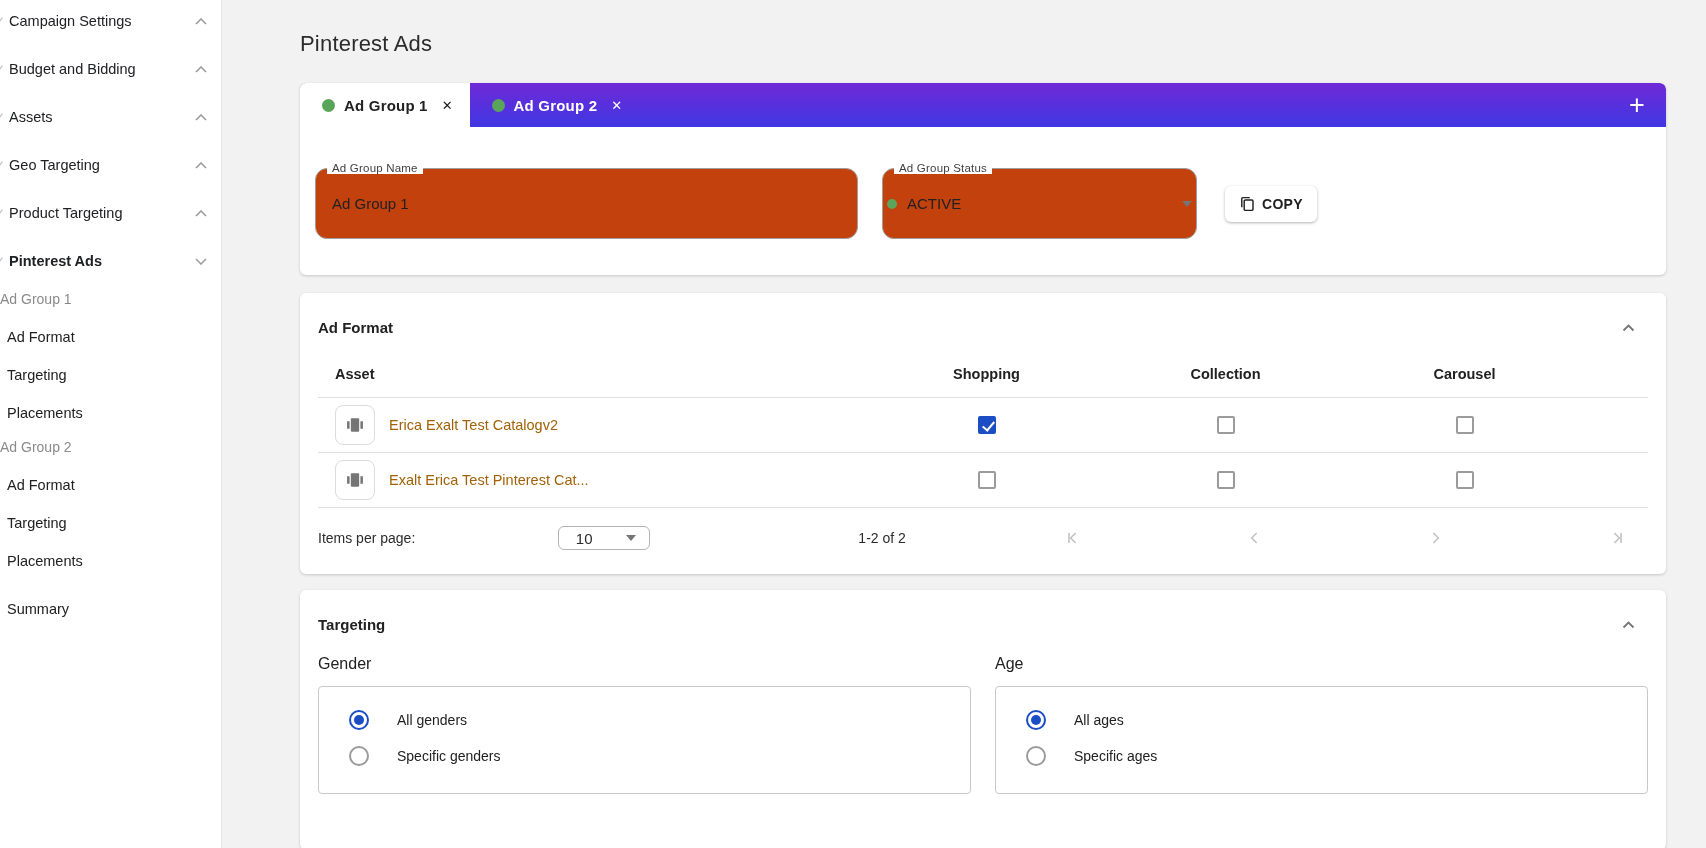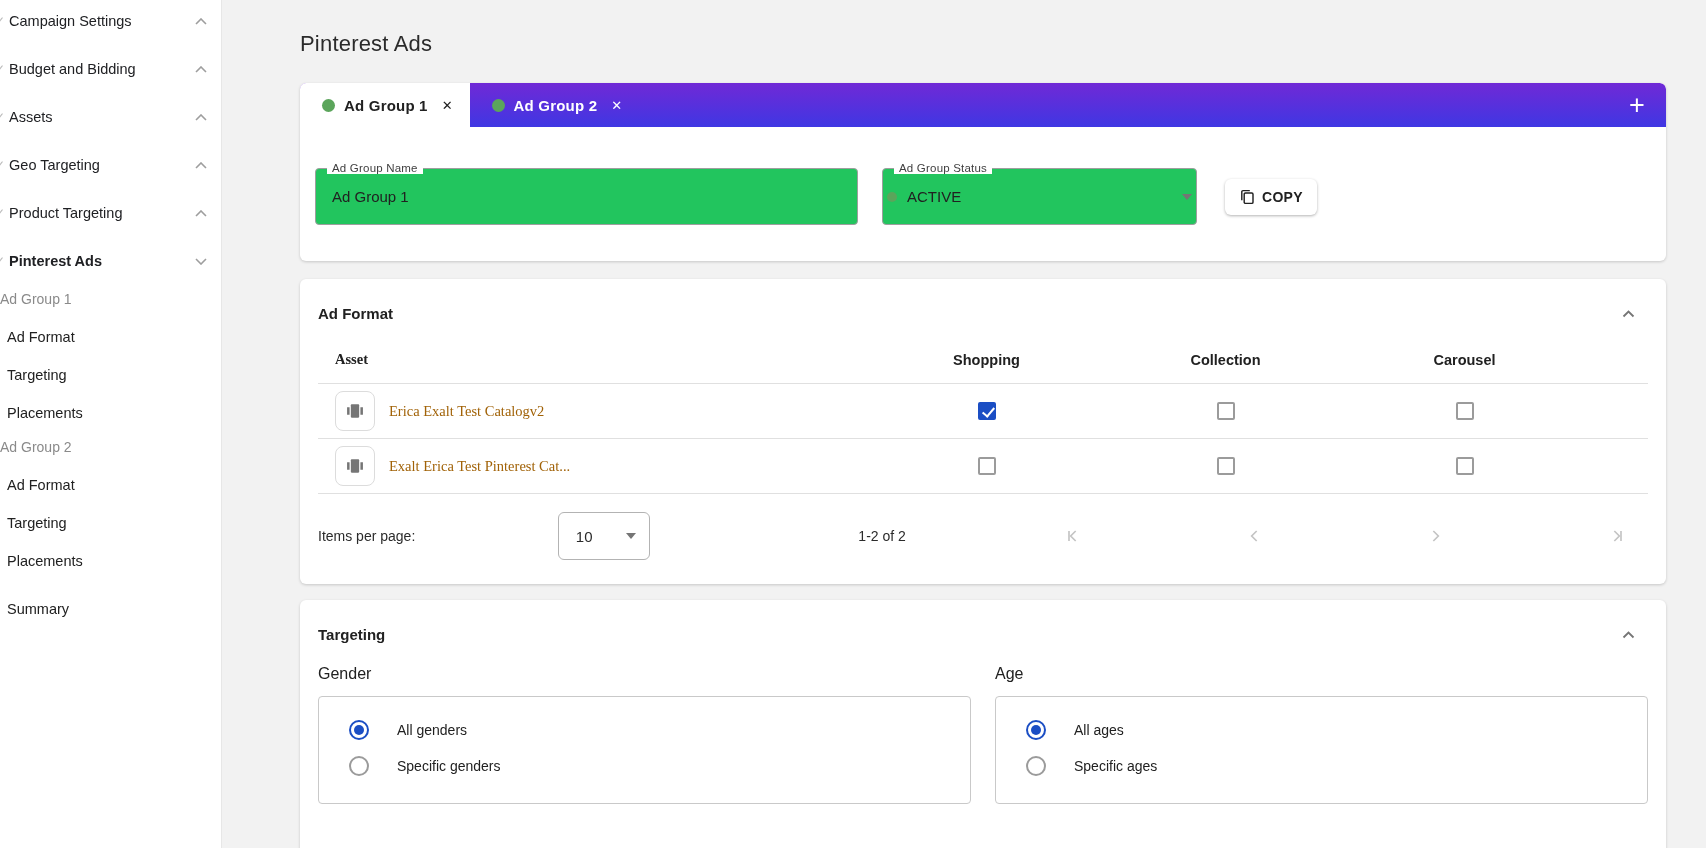--- a/index.html
+++ b/index.html
@@ -30,51 +30,51 @@
   .card-form { margin-top:26px; overflow:hidden; }
   .tabbar { display:flex; height:44px; background:linear-gradient(180deg,#7029d6 0%,#3f37e3 100%); border-radius:6px 6px 0 0; align-items:stretch; }
   .tab { display:flex; align-items:center; gap:9px; padding:0 17px 0 22px; cursor:pointer; color:#fff; }
   .tab .dot { width:13px; height:13px; border-radius:50%; background:#5ba55b; }
   .tab .tab-label { font-size:15px; font-weight:700; letter-spacing:.2px; }
   .tab .tab-close { font-size:13px; margin-left:5px; cursor:pointer; line-height:1; }
   .tab.active { background:#fff; color:#212121; }
   .add-tab { margin-left:auto; width:58px; display:flex; align-items:center; justify-content:center; color:#fff; font-size:27px; font-weight:300; background:transparent; border:none; cursor:pointer; }
 
   .form-row { display:flex; align-items:center; padding:41px 16px 36px 15px; }
-  .field { position:relative; height:57px; border:1px solid #9e9e9e; border-radius:4px; background:#22c55e; }
+  .field { position:relative; height:71px; border:1px solid #9e9e9e; border-radius:12px; background:#c2410c; }
   .field .f-label { position:absolute; top:-7px; left:11px; background:#fff; padding:0 5px; font-size:11.5px; color:#3f3f3f; letter-spacing:.2px; }
   .field-name { width:543px; }
   .field-name input { width:100%; height:100%; border:none; outline:none; background:transparent; padding:0 16px; font-size:15px; color:#212121; font-family:"Liberation Sans",sans-serif; }
   .field-status { width:315px; margin-left:24px; display:flex; align-items:center; padding:0 4px; cursor:pointer; }
   .field-status .s-dot { width:10px; height:10px; border-radius:50%; background:#5ba55b; margin-right:10px; }
   .field-status .s-value { font-size:15px; color:#212121; flex:1; }
   .caret { width:0; height:0; border-left:5px solid transparent; border-right:5px solid transparent; border-top:6px solid #757575; }
   .copy-btn { margin-left:28px; height:36px; padding:0 14px; display:flex; align-items:center; gap:7px; background:#fff; border:none; border-radius:6px; box-shadow:0 1px 3px rgba(0,0,0,.3); font-size:14px; font-weight:700; color:#212121; cursor:pointer; font-family:"Liberation Sans",sans-serif; letter-spacing:.3px; }
 
   
   .card-section { margin-top:18px; }
   .card-head { display:flex; align-items:center; justify-content:space-between; padding:26px 27px 14px 18px; }
   .card-title { font-size:15px; font-weight:700; color:#212121; }
   .collapse-btn { background:none; border:none; cursor:pointer; padding:4px; line-height:0; }
 
   .table { margin:0 18px; }
   .t-head, .t-row { display:flex; align-items:center; padding-left:17px; padding-right:64px; }
   .t-head { height:48px; border-bottom:1px solid #e0e0e0; font-weight:700; font-size:14.5px; }
   .t-row { height:55px; border-bottom:1px solid #e0e0e0; }
-  .col-asset { flex:1; display:flex; align-items:center;font-family:Liberation Serif, serif; }
+  .col-asset { flex:1; display:flex; align-items:center; }
   .col-check { width:239px; display:flex; justify-content:center; }
   .asset-icon-btn { width:40px; height:40px; border:1px solid #dcdcdc; border-radius:8px; background:#fff; display:flex; align-items:center; justify-content:center; cursor:pointer; }
   .asset-name { margin-left:14px; font-size:14.5px; color:#a16207; }
 
   .cb { width:18px; height:18px; border:2px solid #9b9b9b; border-radius:2px; background:#fff; cursor:pointer; position:relative; }
   .cb.on { background:#1b4ec4; border-color:#1b4ec4; }
   .cb.on::after { content:""; position:absolute; left:5px; top:1px; width:5px; height:10px; border:solid #fff; border-width:0 2px 2px 0; transform:rotate(40deg); }
 
   .pagination { display:flex; align-items:center; justify-content:space-between; padding:18px 20px 24px 0; font-size:14px; color:#2b2b2b; }
-  .ipp-select { margin-left:12px; width:92px; height:48px; border:1px solid #b3b3b3; border-radius:6px; display:flex; align-items:center; padding:0 13px 0 17px; font-size:15px; cursor:pointer; }
+  .ipp-select { margin-left:12px; width:92px; height:24px; border:1px solid #b3b3b3; border-radius:6px; display:flex; align-items:center; padding:0 13px 0 17px; font-size:15px; cursor:pointer; }
   .ipp-select .ipp-value { flex:1; }
   .range { margin-left:78px; }
   .nav-btn { background:none; border:none; margin-left:26px; cursor:default; line-height:0; padding:2px; }
   .nav-btn svg { stroke:#c4c4c4; fill:none; stroke-width:2; }
 
   
   .targeting-body { display:grid; grid-template-columns:1fr 1fr; column-gap:24px; padding:8px 18px 48px; }
   .tg-label { font-size:16px; color:#212121; margin-bottom:13px; }
   .tg-box { border:1px solid #c9c9c9; border-radius:4px; background:#fff; padding:15px 0 19px; }
   .radio-row { display:flex; align-items:center; gap:28px; padding:8px 0 8px 30px; cursor:pointer; }

